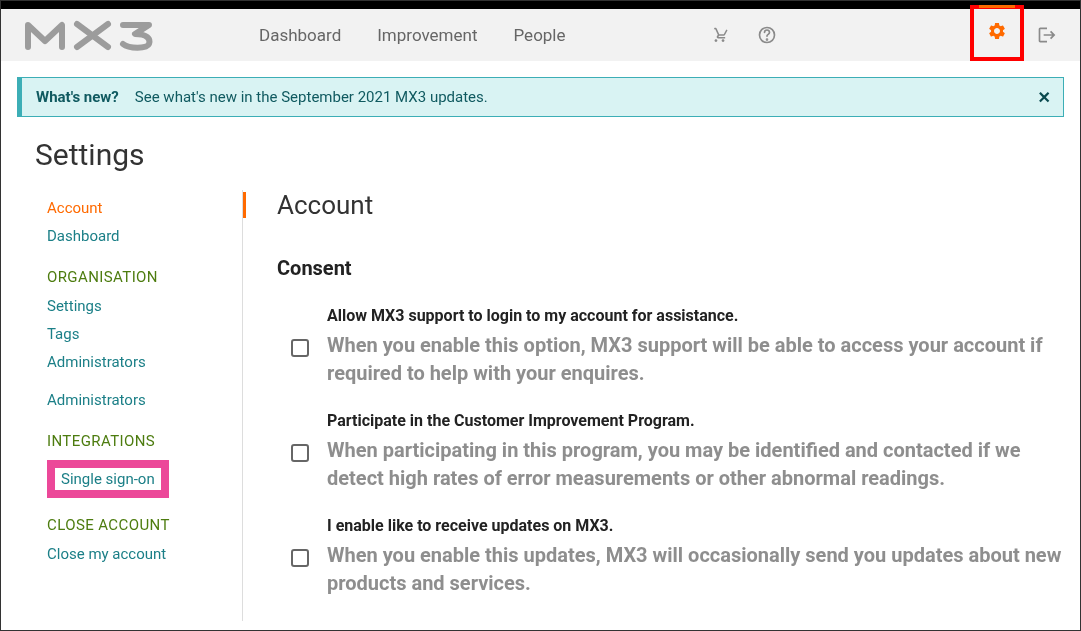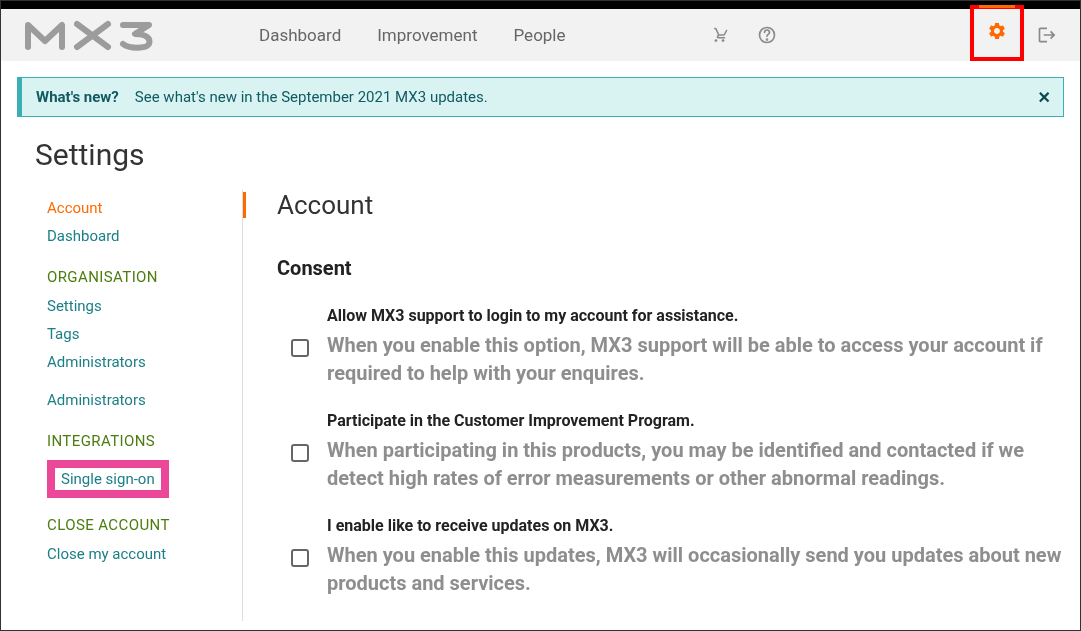--- a/index.html
+++ b/index.html
@@ -124,21 +124,21 @@
         <div class="cb"></div>
         <div class="opt-body">
           <div class="t1">Allow MX3 support to login to my account for assistance.</div>
           <div class="t2">When you enable this option, MX3 support will be able to access your account if required to help with your enquires.</div>
         </div>
       </div>
       <div class="opt">
         <div class="cb"></div>
         <div class="opt-body">
           <div class="t1">Participate in the Customer Improvement Program.</div>
-          <div class="t2">When participating in this products, you may be identified and contacted if we detect high rates of error measurements or other abnormal readings.</div>
+          <div class="t2">When participating in this program, you may be identified and contacted if we detect high rates of error measurements or other abnormal readings.</div>
         </div>
       </div>
       <div class="opt">
         <div class="cb"></div>
         <div class="opt-body">
           <div class="t1">I enable like to receive updates on MX3.</div>
           <div class="t2">When you enable this updates, MX3 will occasionally send you updates about new products and services.</div>
         </div>
       </div>
     </div>

